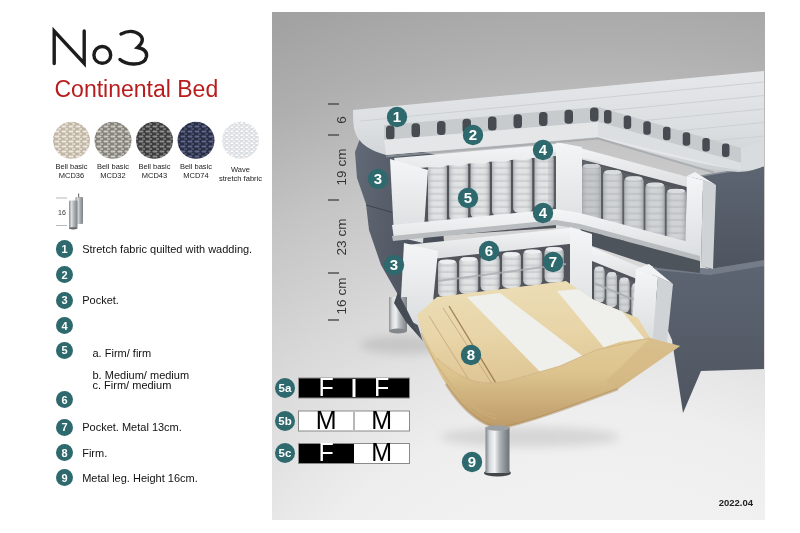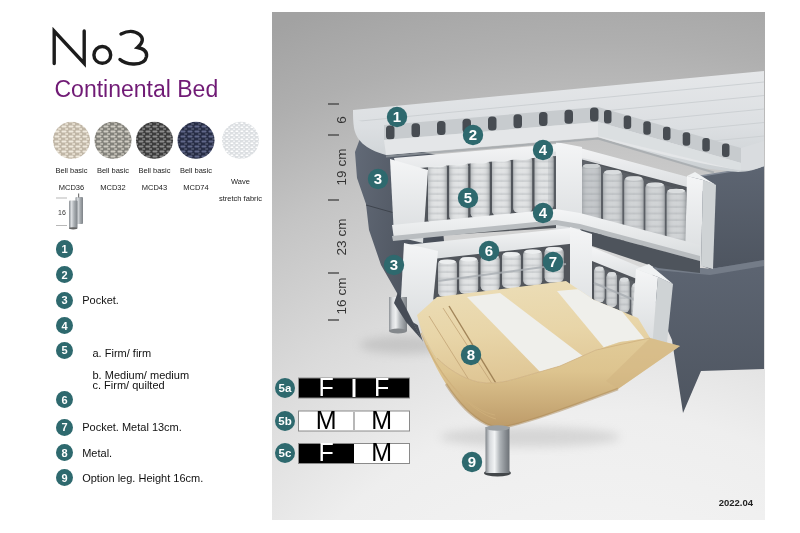--- a/index.html
+++ b/index.html
@@ -1,21 +1,21 @@
 <!DOCTYPE html>
 <html><head><meta charset="utf-8"><style>
 html,body{margin:0;padding:0;}
 body{width:800px;height:533px;background:#fff;font-family:"Liberation Sans",sans-serif;position:relative;overflow:hidden;}
 .abs{position:absolute;}
 .li{position:absolute;left:56px;display:flex;align-items:center;}
 .num{width:17.2px;height:17.2px;border-radius:50%;background:#2e696e;color:#fff;font-size:11px;font-weight:bold;
  display:flex;align-items:center;justify-content:center;margin-right:9px;flex:0 0 17.2px;}
 .it{font-size:11px;color:#111;white-space:nowrap;}
 .sub{position:absolute;left:92.5px;font-size:11px;color:#111;white-space:nowrap;}
-.swl{position:absolute;font-size:7.5px;color:#222;text-align:center;line-height:17px;width:60px;}
+.swl{position:absolute;font-size:7.5px;color:#222;text-align:center;line-height:9px;width:60px;}
 </style></head><body>
 <svg class="abs" style="left:0;top:0" width="800" height="533" viewBox="0 0 800 533">
     <defs>
 <radialGradient id="bgGrad" cx="600" cy="780" r="820" gradientUnits="userSpaceOnUse">
  <stop offset="0" stop-color="#fafafa"></stop>
         <stop offset="0.45" stop-color="#eeeeee"></stop>
  <stop offset="0.62" stop-color="#dadada"></stop>
         <stop offset="0.78" stop-color="#c4c4c4"></stop>
  <stop offset="0.9" stop-color="#afafaf"></stop>
         <stop offset="1" stop-color="#a2a2a2"></stop>
@@ -379,21 +379,21 @@
   </svg>
 
 <svg class="abs" style="left:0;top:0" width="270" height="110" viewBox="0 0 270 110">
 <g stroke="#1c1c1c" stroke-width="3.4" fill="none" stroke-linecap="round">
 <path d="M54.2,63.5 L54.2,31 L84.2,63.5 L84.2,31"></path>
 <circle cx="102.3" cy="54.9" r="8.4"></circle>
 <path d="M121,34 Q132,28.5 139.5,34.5 Q146,40 137.5,47.5 Q147.5,49.5 146.5,56.5 Q145,64.5 133,64 Q124.5,63.5 120,59.5"></path>
 </g>
 </svg>
 
-<div class="abs" style="left:54.5px;top:76px;font-size:23px;color:#701a75;">Continental Bed</div>
+<div class="abs" style="left:54.5px;top:76px;font-size:23px;color:#b91c1c;">Continental Bed</div>
 
 <svg class="abs" style="left:40px;top:110px" width="230" height="60" viewBox="0 0 230 60">
     <defs>
 <pattern id="wv1" width="7" height="5" patternUnits="userSpaceOnUse">
  <rect width="7" height="5" fill="#c0b6a6"></rect>
         <rect x="0.5" y="0.6" width="5" height="1.8" rx="0.9" fill="#efe9dd"></rect>
  <rect x="4" y="3.1" width="5" height="1.8" rx="0.9" fill="#e2dacb"></rect>
       </pattern>
 <pattern id="wv2" width="7" height="5" patternUnits="userSpaceOnUse">
  <rect width="7" height="5" fill="#83827b"></rect>
@@ -424,21 +424,21 @@
   </svg>
 
 <div class="swl" style="left:41.5px;top:161.5px;">Bell basic<br>MCD36</div>
 
 <div class="swl" style="left:83px;top:161.5px;">Bell basic<br>MCD32</div>
 
 <div class="swl" style="left:124.5px;top:161.5px;">Bell basic<br>MCD43</div>
 
 <div class="swl" style="left:166px;top:161.5px;">Bell basic<br>MCD74</div>
 
-<div class="swl" style="left:210.5px;top:173px;">Wave<br>stretch fabric</div>
+<div class="swl" style="left:210.5px;top:165px;">Wave<br>stretch fabric</div>
 
 <svg class="abs" style="left:50px;top:188px" width="45" height="45" viewBox="0 0 45 45">
 <g stroke="#999" stroke-width="0.7">
       <line x1="6" y1="10" x2="17" y2="10"></line>
       <line x1="6" y1="37.5" x2="17" y2="37.5"></line>
     </g>
 <text x="8" y="27" font-size="7" fill="#333" font-family="Liberation Sans, sans-serif">16</text>
 <rect x="25.5" y="9" width="7.5" height="27" rx="1" fill="url(#chrome2b)"></rect>
 <rect x="28" y="5.5" width="1.2" height="4" fill="#777"></rect>
 <rect x="19" y="12.5" width="8.5" height="28" rx="1" fill="url(#chrome2b)"></rect>
@@ -448,20 +448,21 @@
         <stop offset="0.3" stop-color="#dcdfe2"></stop>
         <stop offset="0.6" stop-color="#a9aeb2"></stop>
         <stop offset="1" stop-color="#7d8287"></stop>
 </linearGradient>
     </defs>
 <ellipse cx="23.2" cy="40.3" rx="4.2" ry="1.1" fill="#666"></ellipse>
 </svg>
 
 <div class="li" style="top:240.4px">
     <span class="num">1</span>
+    <span class="it">Stretch fabric quilted with wadding.</span>
   </div>
 
 <div class="li" style="top:266.2px">
     <span class="num">2</span>
   </div>
 
 <div class="li" style="top:291.6px">
     <span class="num">3</span>
     <span class="it">Pocket.</span>
   </div>
@@ -478,24 +479,24 @@
     <span class="num">6</span>
   </div>
 
 <div class="li" style="top:418.6px">
     <span class="num">7</span>
     <span class="it">Pocket. Metal 13cm.</span>
   </div>
 
 <div class="li" style="top:444.1px">
     <span class="num">8</span>
-    <span class="it">Metal.</span>
+    <span class="it">Firm.</span>
   </div>
 
 <div class="li" style="top:469.1px">
     <span class="num">9</span>
-    <span class="it">Option leg. Height 16cm.</span>
+    <span class="it">Metal leg. Height 16cm.</span>
   </div>
 
 <div class="sub" style="top:347px">a. Firm/ firm</div>
 
 <div class="sub" style="top:368.5px">b. Medium/ medium</div>
 
-<div class="sub" style="top:378.7px">c. Firm/ quilted</div>
+<div class="sub" style="top:378.7px">c. Firm/ medium</div>
 </body></html>

